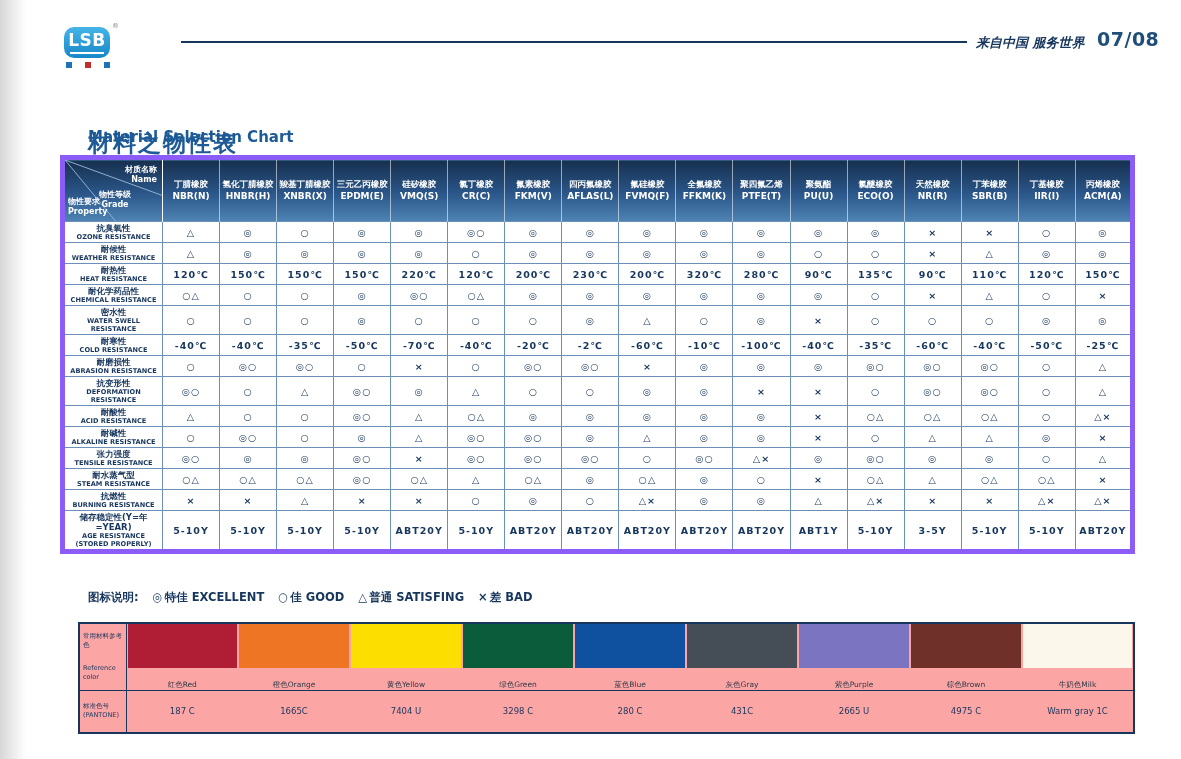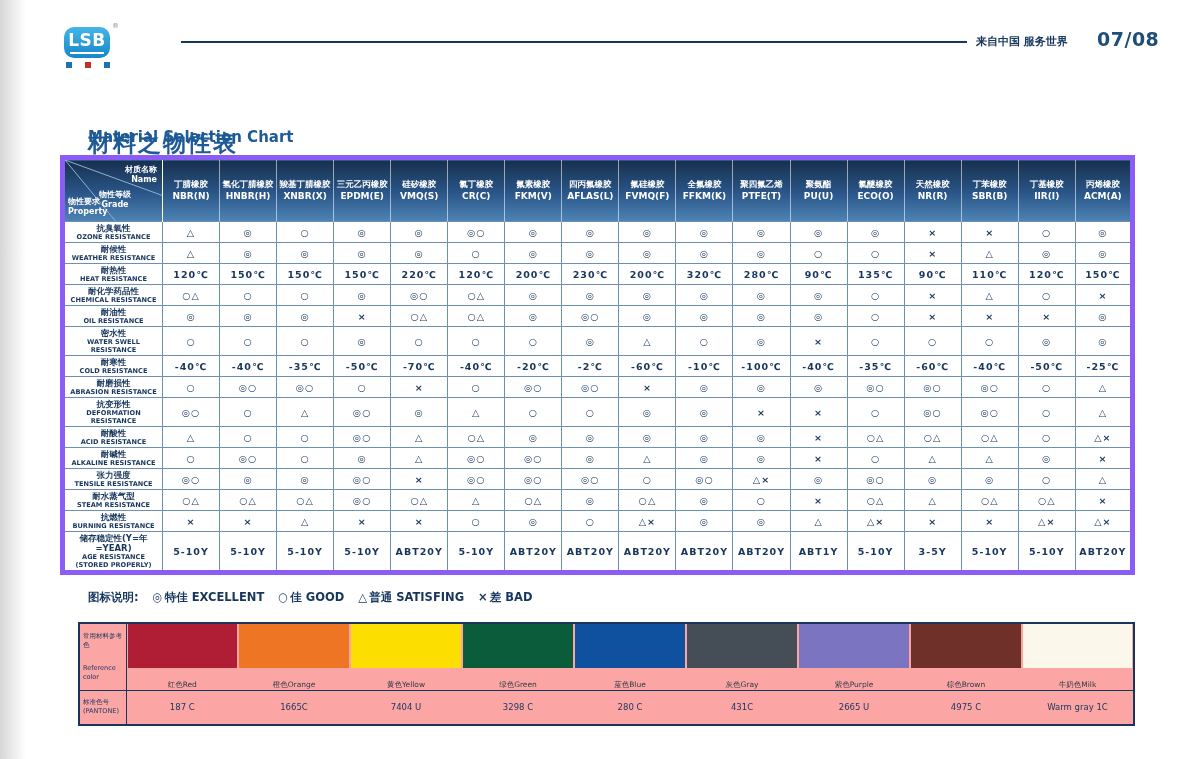--- a/index.html
+++ b/index.html
@@ -22,21 +22,21 @@
     background: linear-gradient(180deg,#45B5E8 0%, #1787C8 100%);
     border-radius:10px; text-align:center;
   }
   .logo-text { color:#fff; font-weight:bold; font-size:17px; line-height:26px; letter-spacing:0.5px; }
   .logo-underline { position:absolute; left:6px; right:6px; bottom:4px; height:2px; background:#fff; }
   .logo-reg { position:absolute; left:112px; top:22px; font-size:7px; color:#8a8a8a; }
   .logo-sub { position:absolute; left:66px; top:62px; width:44px; display:flex; justify-content:space-between; }
   .logo-sub i { display:block; width:6px; height:6px; background:#1E73B5; }
   .logo-sub i:nth-child(2){ background:#C03028; }
   .top-rule { position:absolute; left:181px; top:41px; width:786px; height:2px; background:#17365D; }
-  .slogan { position:absolute; left:976px; top:34px; font-size:11px; font-weight:bold; color:#17365D; }
+  .slogan { position:absolute; left:976px; top:34px; font-size:13px; font-style:italic; font-weight:bold; color:#17365D; }
   .page-num { position:absolute; left:1097px; top:28px; font-size:19px; font-weight:bold; color:#1F4E79; letter-spacing:0.5px;text-align:center; }
 
   
   .title-zh { position:absolute; left:88px; top:96px; font-size:23px; font-weight:bold; color:#1D5A96; letter-spacing:2px;margin-top:32px; }
   .title-en { position:absolute; left:88px; top:128px; font-size:15px; font-weight:bold; color:#1D5A96; }
 
   
   table.mtab {
     position:absolute; left:60px; top:155px; width:1075px;
     border-collapse:collapse; table-layout:fixed;
@@ -79,21 +79,21 @@
     border-collapse:collapse; table-layout:fixed;
     border:2px solid #17365D; background:#fca5a5;
   }
   .ctab col.chead { width:47px; }
   .ctab th.rowhead {
     border-right:1px solid #17365D; text-align:left; padding-left:3px;
     font-size:6.5px; font-weight:normal; color:#17365D; line-height:9px;
   }
   .ctab .rh-zh { margin-bottom:14px; }
   .ctab tr.swrow { height:62px; }
-  .ctab tr.pnrow { height:34px; }
+  .ctab tr.pnrow { height:42px; }
   .ctab tr.swrow td { vertical-align:top; padding:0; }
   .swatch { height:44px; margin:0 1px; }
   .cname { text-align:center; font-size:7.5px; color:#2E3A46; margin-top:12px; }
   .ctab tr.pnrow td, .ctab tr.pnrow th { border-top:1px solid #17365D; }
   .ctab tr.pnrow td { text-align:center; font-size:8.5px; color:#17365D; }
 </style>
 </head>
 <body>
 
 <div class="edge-shade"></div>
@@ -297,43 +297,20 @@
         <td>◎</td>
         <td>◎</td>
         <td>○</td>
         <td>×</td>
         <td>△</td>
         <td>○</td>
         <td>×</td>
       </tr>
       <tr>
         <th>
-          <div class="rl-zh">耐油性</div>
-          <div class="rl-en">OIL RESISTANCE</div>
-        </th>
-        <td>◎</td>
-        <td>◎</td>
-        <td>◎</td>
-        <td>×</td>
-        <td>○△</td>
-        <td>○△</td>
-        <td>◎</td>
-        <td>◎○</td>
-        <td>◎</td>
-        <td>◎</td>
-        <td>◎</td>
-        <td>◎</td>
-        <td>○</td>
-        <td>×</td>
-        <td>×</td>
-        <td>×</td>
-        <td>◎</td>
-      </tr>
-      <tr>
-        <th>
           <div class="rl-zh">密水性</div>
           <div class="rl-en">WATER SWELL RESISTANCE</div>
         </th>
         <td>○</td>
         <td>○</td>
         <td>○</td>
         <td>◎</td>
         <td>○</td>
         <td>○</td>
         <td>○</td>

